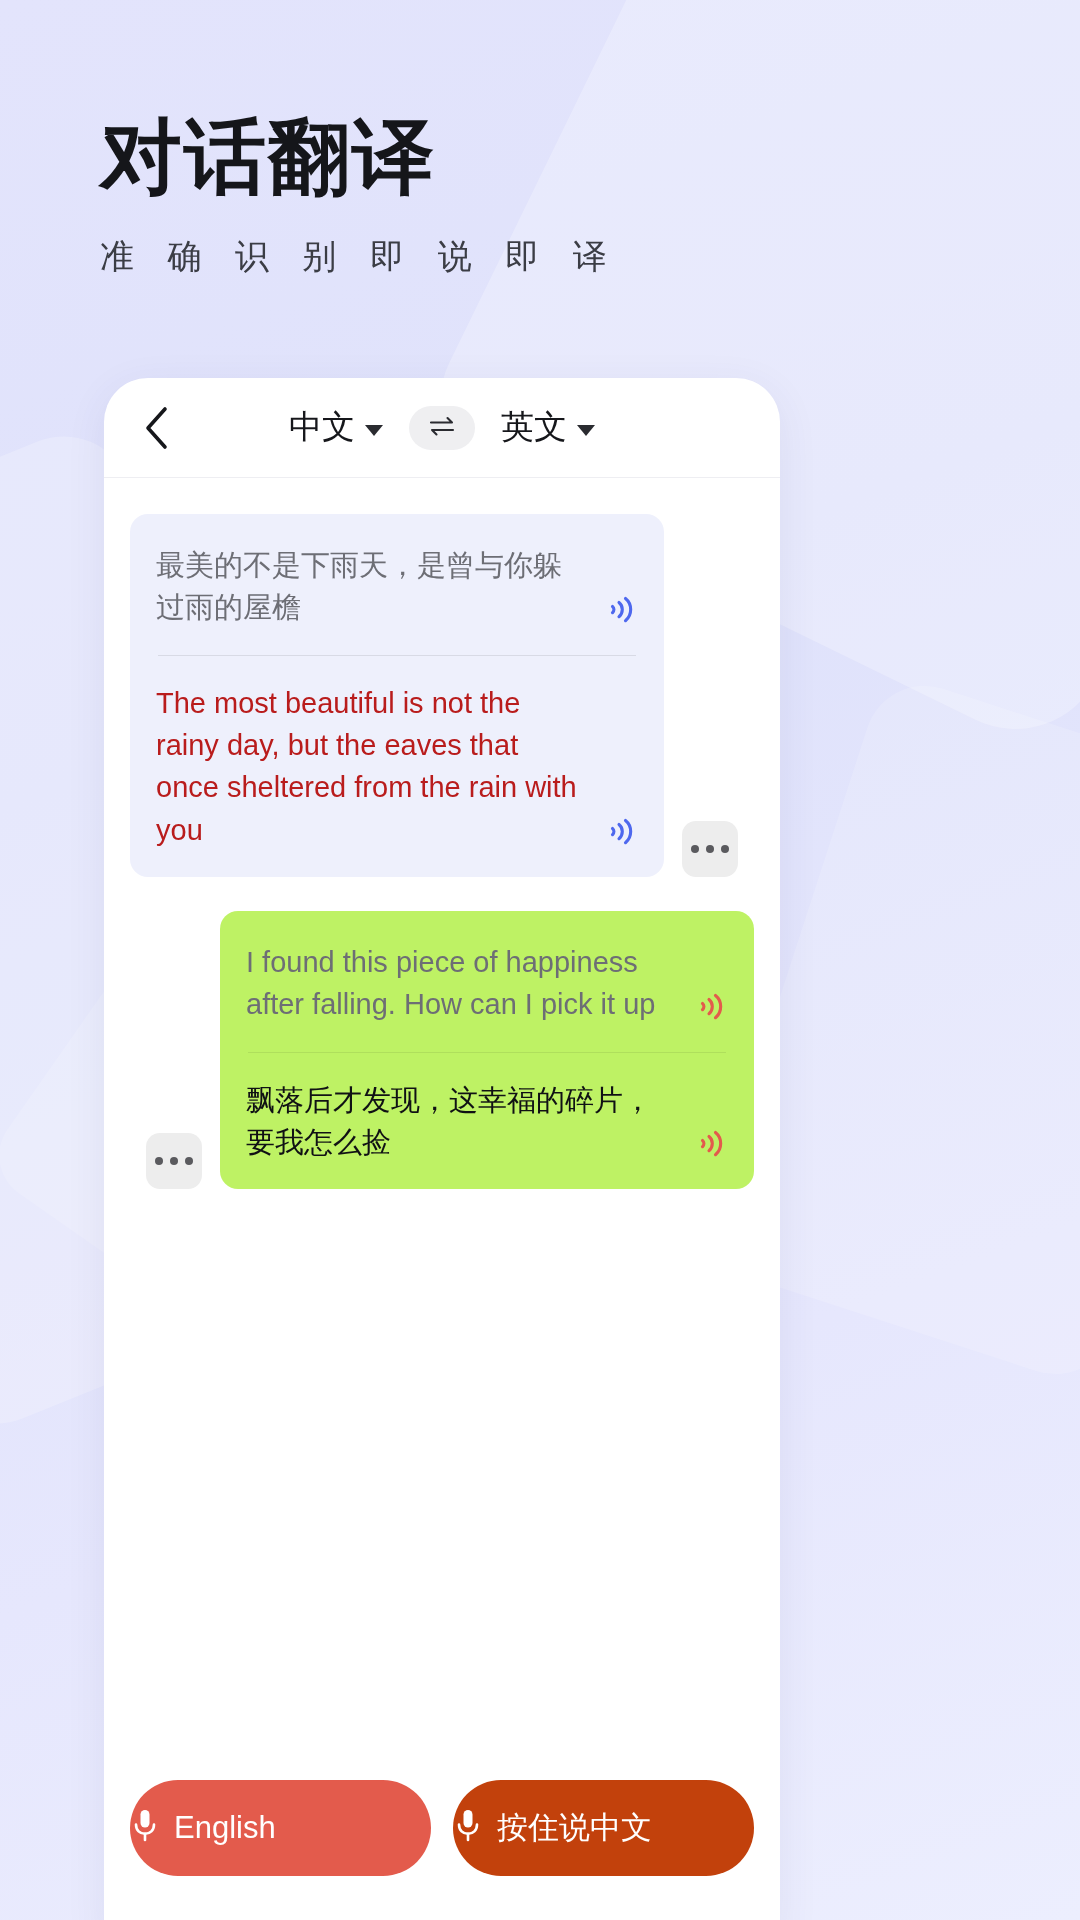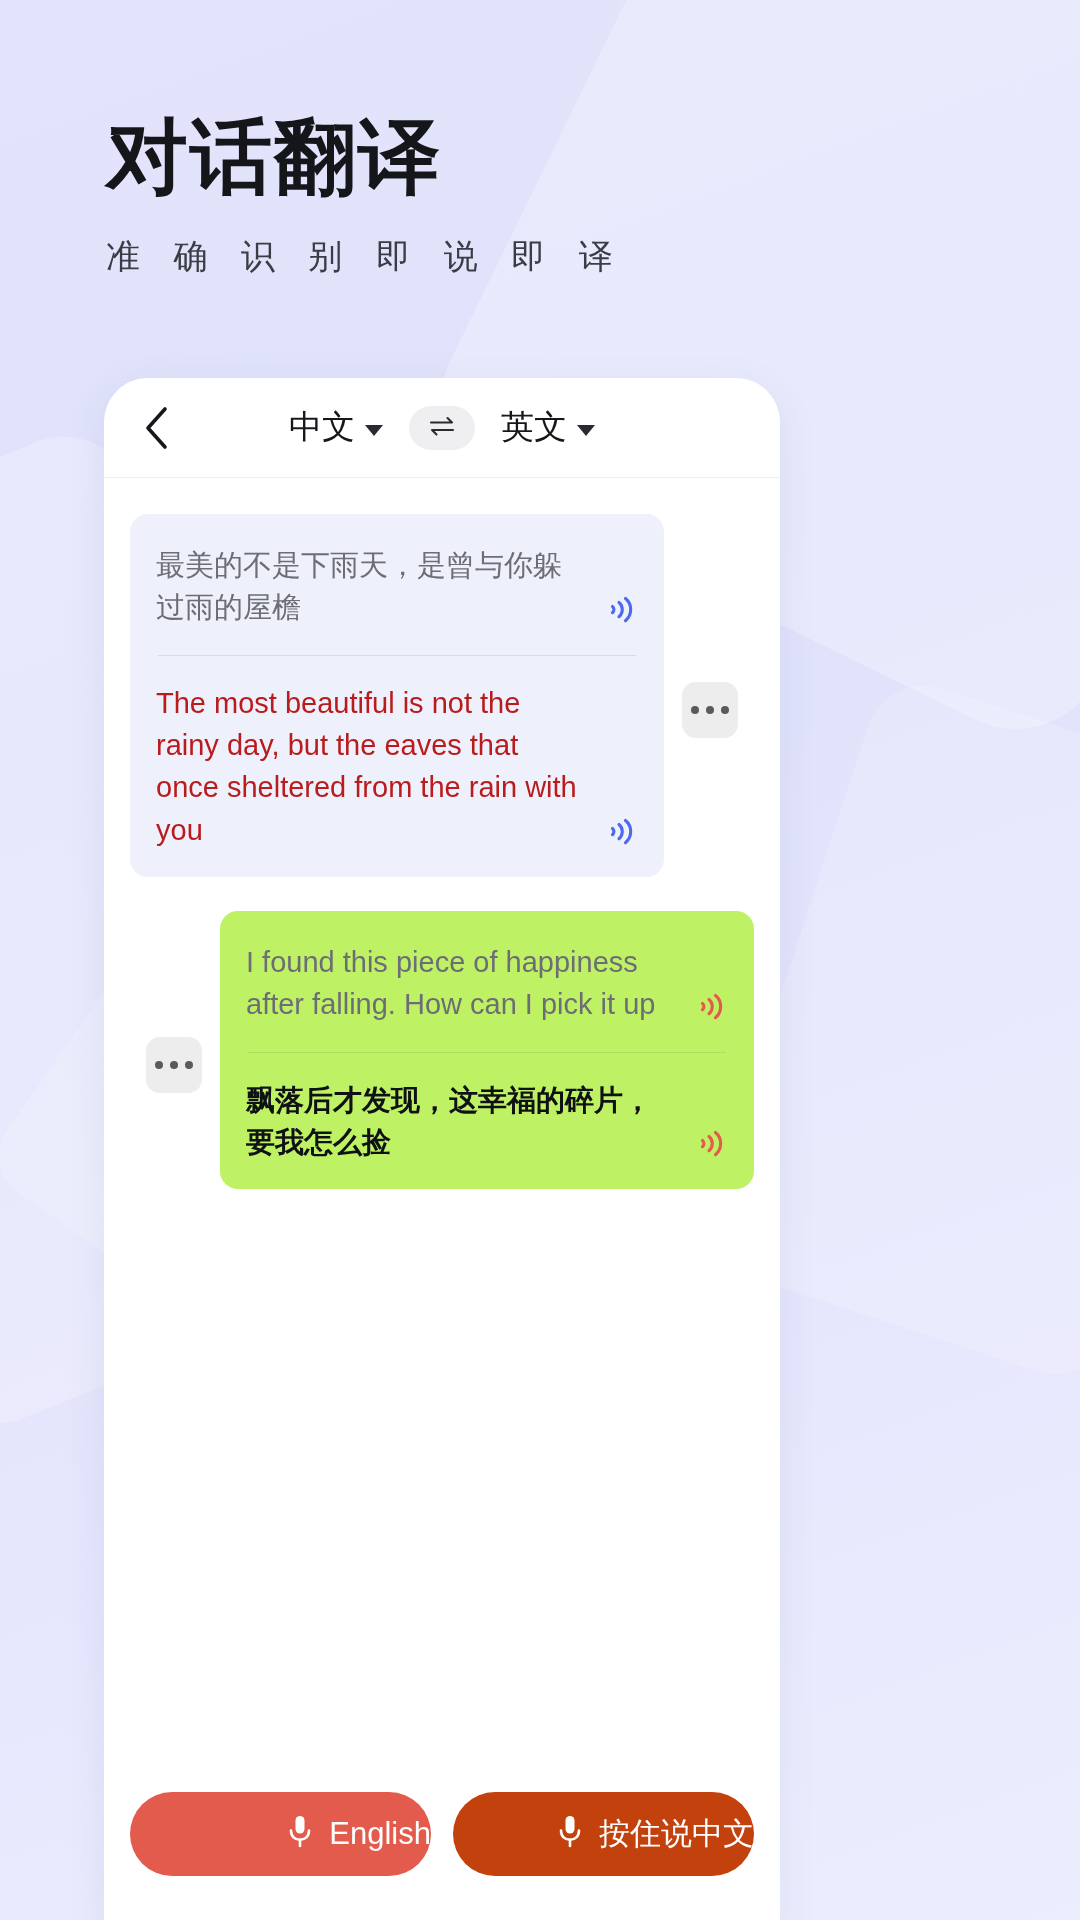--- a/index.html
+++ b/index.html
@@ -52,21 +52,21 @@
     width: 300px; height: 300px;
     left: 40px; top: 980px;
     transform: rotate(35deg);
     border-radius: 46px;
     background: rgba(255,255,255,0.14);
   }
 
   
   #hero {
     position: absolute;
-    left: 106px;
+    left: 100px;
     top: 112px;
     z-index: 5;
   }
   #hero-title {
     font-size: 82px;
     font-weight: 700;
     color: #15161a;
     letter-spacing: 2px;
     line-height: 1.1;
     white-space: nowrap;
@@ -157,21 +157,21 @@
 
   
   #conversation {
     flex: 1 1 auto;
     padding: 36px 26px 0 26px;
     overflow: hidden;
   }
 
   .msg-row {
     display: flex;
-    align-items: center;
+    align-items: flex-end;
     gap: 18px;
     margin-bottom: 34px;
   }
   .msg-row.left { justify-content: flex-start; }
   .msg-row.right { justify-content: flex-end; }
 
   .dots-button {
     flex: 0 0 auto;
     width: 56px; height: 56px;
     border-radius: 14px;
@@ -204,21 +204,21 @@
     align-items: flex-end;
     gap: 14px;
   }
   .bubble-text {
     flex: 1 1 auto;
     font-size: 29px;
     line-height: 1.46;
     word-break: break-word;
   }
   .src-text { color: #6d6e75; }
-  .dst-text { color: #101114; font-weight: 700; }
+  .dst-text { color: #101114; font-weight: 400; }
   .dst-text.latin { font-weight: 400; color: #b91c1c; }
 
   .divider {
     height: 1px;
     background: rgba(0,0,0,0.09);
     margin: 26px 2px 26px 2px;
   }
   .bubble.pink .divider { background: rgba(0,0,0,0.08); }
 
   .speaker {
@@ -233,25 +233,25 @@
 
   
   #bottom-bar {
     flex: 0 0 auto;
     padding: 0 26px 62px 26px;
     display: flex;
     gap: 22px;
   }
   .mic-button {
     flex: 1 1 0;
-    height: 84px;
+    height: 96px;
     border-radius: 48px;
     display: flex;
     align-items: center;
-    justify-content: flex-end;
+    justify-content: flex-start;
     gap: 14px;
     cursor: pointer;
     border: none;
     font-family: inherit;
   }
   .mic-button .mic-label {
     font-size: 31px;
     color: #ffffff;
   }
   #mic-button-source { background: #e35b4c; }

